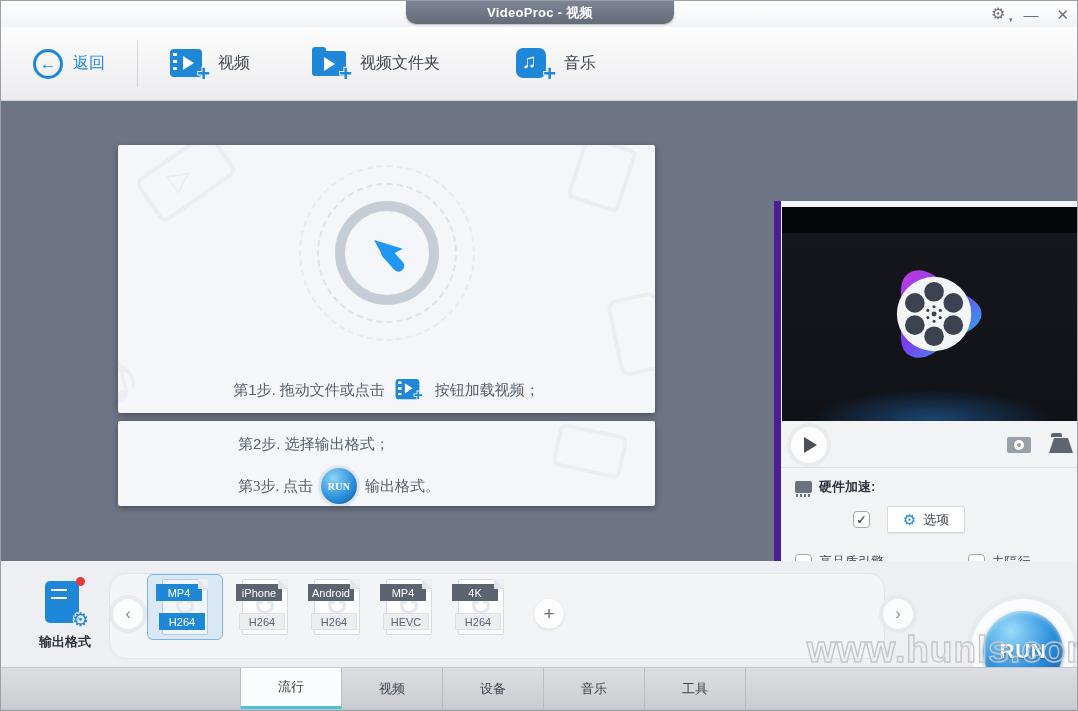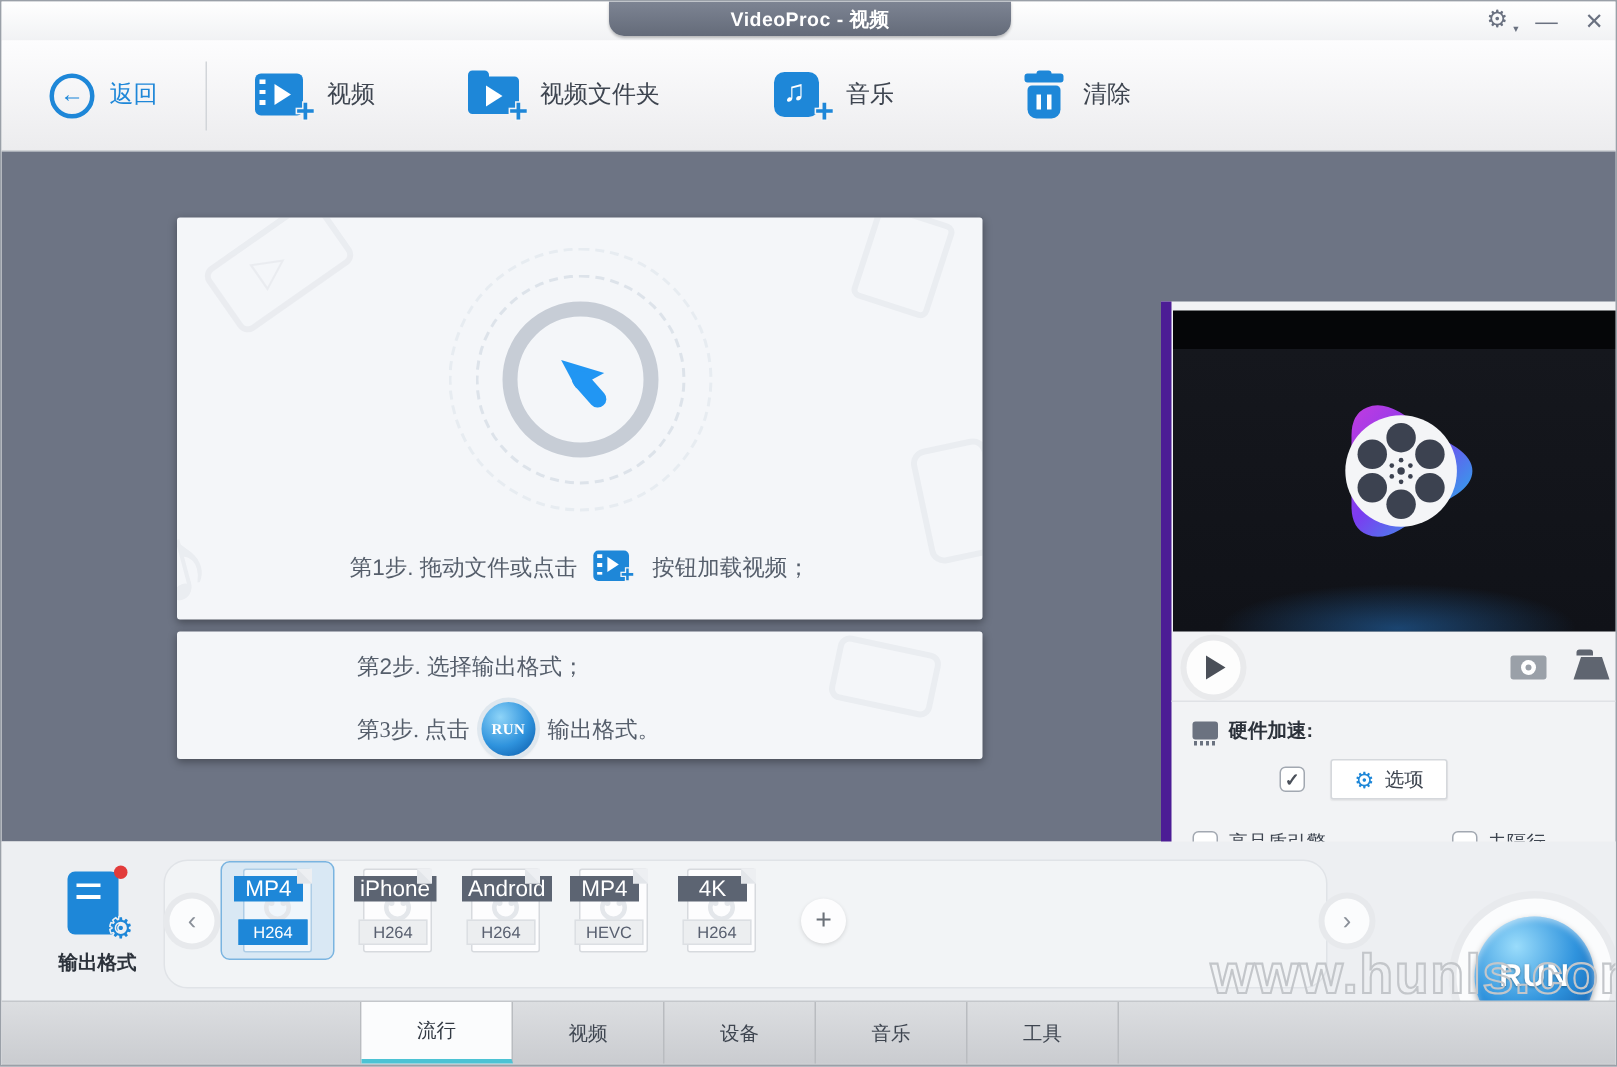--- a/index.html
+++ b/index.html
@@ -62,21 +62,21 @@
   .decor-player { right:-10px; top:150px; width:52px; height:78px; border:4px solid #5b6478; border-radius:10px; transform:rotate(-12deg); }
   .decor-card2 { right:30px; top:8px; width:70px; height:44px; border:4px solid #5b6478; border-radius:8px; transform:rotate(12deg); }
 
   .drop-target { position:absolute; left:50%; top:108px; transform:translate(-50%,-50%); width:104px; height:104px; }
   .ring-dash1 { position:absolute; left:-18px; top:-18px; width:140px; height:140px; border:2px dashed #dde3ea; border-radius:50%; }
   .ring-dash2 { position:absolute; left:-36px; top:-36px; width:176px; height:176px; border:2px dashed #e7ecf1; border-radius:50%; }
   .ring-solid { position:absolute; left:0; top:0; width:104px; height:104px; border:10px solid #c7cdd6; border-radius:50%;
     display:flex; align-items:center; justify-content:center; background:#f4f6f9; }
   .step1-row { position:absolute; left:0; right:0; top:270px; display:flex; align-items:center; justify-content:center; gap:8px;
     font-size:15px; color:#555e6b; }
-  .step1-row { top:auto; bottom:20px; }
+  .step1-row { top:auto; bottom:8px; }
   .mini-video-icon { position:relative; width:34px; height:30px; transform:scale(.85); }
   .step-line { font-size:15px; color:#555e6b; display:flex; align-items:center; gap:8px; }
   .step-line + .step-line { margin-top:14px;font-family:Liberation Serif, serif; }
   .run-mini { width:36px; height:36px; border-radius:50%;
     background:radial-gradient(circle at 35% 28%, #8ed4f8, #2f93dd 55%, #0c5cab 95%);
     box-shadow:0 0 0 3px #dfe7ee, 0 2px 3px rgba(0,0,0,.3);
     display:flex; align-items:center; justify-content:center;
     color:#fff; font-size:10px; font-weight:900; letter-spacing:.3px; }
 
   
@@ -139,21 +139,21 @@
   .preset-row { position:absolute; left:150px; top:18px; display:flex; align-items:flex-start; }
   .preset { width:72px; display:flex; justify-content:center; }
   .doc { position:relative; width:46px; height:56px; background:#fdfdfe; border:1px solid #d7dade; border-radius:2px; }
   .doc::after { content:""; position:absolute; right:-1px; top:-1px; width:0; height:0;
     border-top:10px solid #edeff2; border-left:10px solid #e3e6ea; }
   .doc-reel { position:absolute; left:50%; top:46%; transform:translate(-50%,-50%); width:18px; height:18px;
     border:3px solid #e4e7eb; border-radius:50%; }
   .doc-reel::before, .doc-reel::after { content:""; position:absolute; width:4px; height:4px; background:#e4e7eb; border-radius:50%; top:1px; }
   .doc-reel::before { left:0; } .doc-reel::after { right:0; }
   .ribbon-top { position:absolute; left:-7px; top:4px; min-width:46px; padding:0 4px; height:17px; background:#5c6472;
-    color:#fff; font-size:15px; display:flex; align-items:center; justify-content:center; }
+    color:#fff; font-size:11px; display:flex; align-items:center; justify-content:center; }
   .ribbon-bot { position:absolute; left:-4px; bottom:4px; min-width:46px; padding:0 3px; height:17px; background:#eceef0;
     color:#596070; font-size:11px; display:flex; align-items:center; justify-content:center; border:1px solid #dcdfe3; }
   .preset-sel { width:76px; height:66px; margin:-5px 6px 0 -4px; background:#d9e8f4; border:1px solid #7ab4e0; border-radius:6px;
     display:flex; justify-content:center; padding-top:4px; }
   .preset-sel .doc { background:#f0f6fb; border-color:#aecde6; }
   .preset-sel .ribbon-top { background:#1e87d8; }
   .preset-sel .ribbon-bot { background:#1e87d8; color:#fff; border-color:#1e87d8; }
 
   .run-well { position:absolute; left:970px; top:38px; width:104px; height:104px; border-radius:50%;
     background:#fbfcfd; box-shadow:0 0 0 5px #e8eaed, 0 2px 6px rgba(0,0,0,.2);
@@ -230,29 +230,20 @@
       </span>
       <span>视频文件夹</span>
     </div>
     <div class="tool-item" style="margin-left:40px;">
       <span class="blue-icon">
         <span class="music-rect"></span>
           <span class="music-note">♫</span>
         <span class="plus-badge">+</span>
       </span>
       <span>音乐</span>
-    </div>
-    <div class="tool-item" style="margin-left:48px;">
-      <span class="blue-icon" style="width:32px;">
-        <span class="trash-handle"></span>
-          <span class="trash-lid"></span>
-          <span class="trash-body"></span>
-          <span class="trash-bars"></span>
-      </span>
-      <span>清除</span>
     </div>
   </div>
 
   <div class="main">
     <div class="drop-stack">
       <div class="drop-card card1">
         <div class="decor decor-film"></div>
         <div class="decor decor-note">♪</div>
         <div class="decor decor-avi"></div>
         <div class="decor decor-player"></div>

